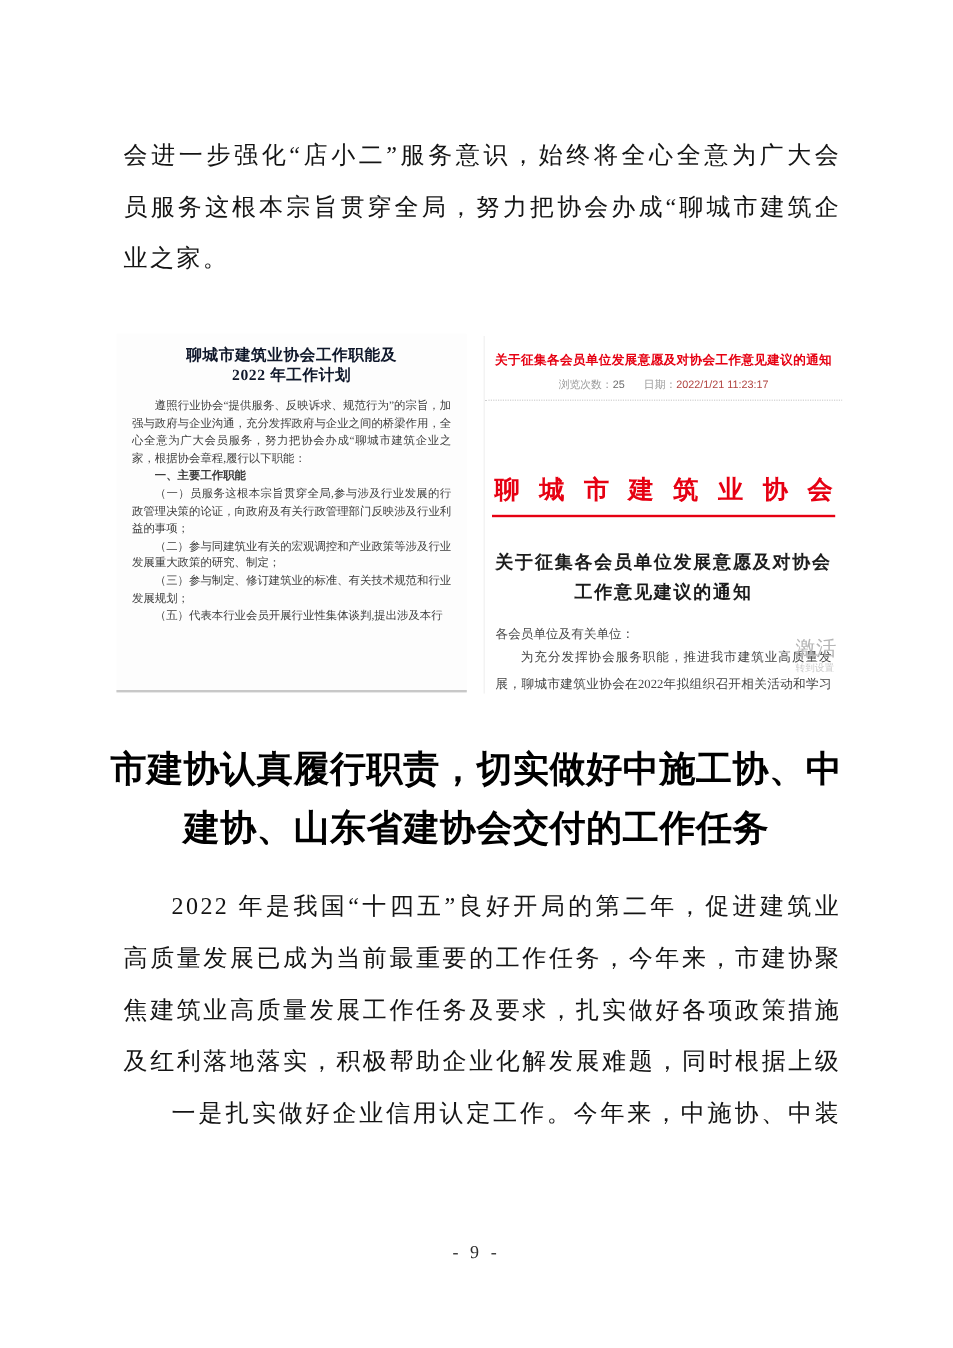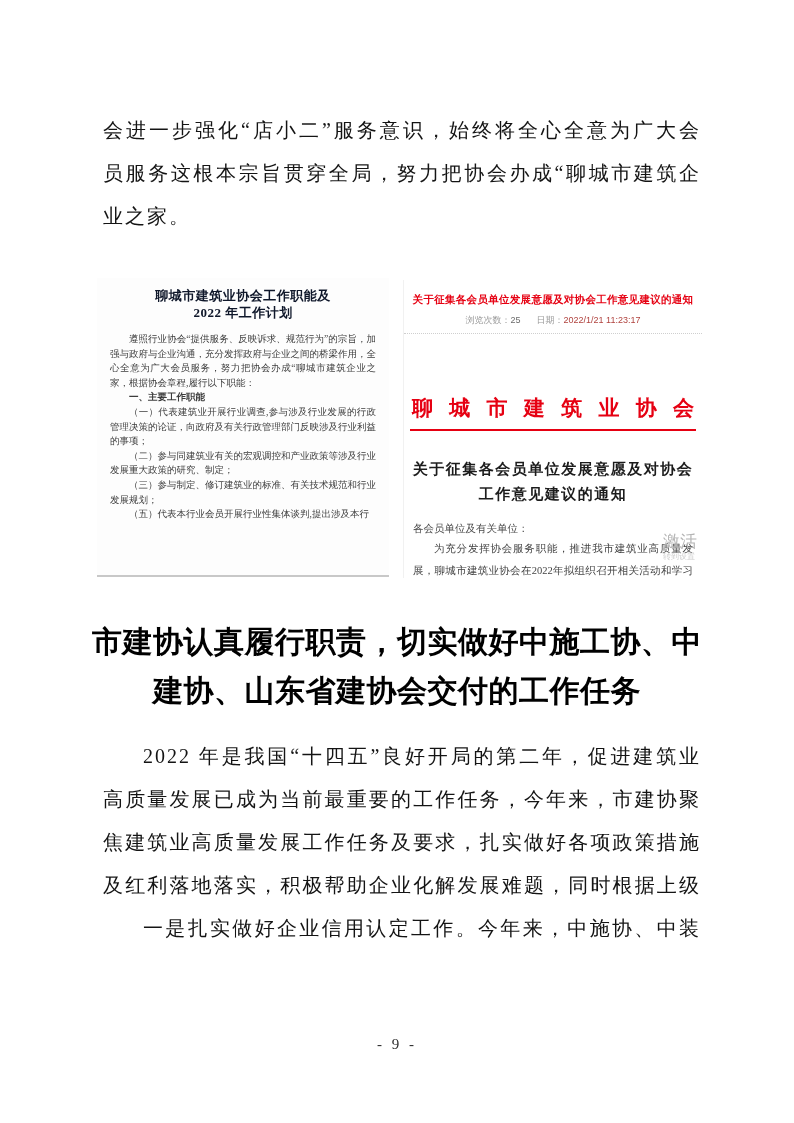--- a/index.html
+++ b/index.html
@@ -103,21 +103,21 @@
   <div class="scan-dash" id="dash-2"></div>
 
   <div class="ldoc">
     <div class="ldoc-title">
       <div>聊城市建筑业协会工作职能及</div>
       <div>2022 年工作计划</div>
     </div>
     <div class="ldoc-body">
       <p class="lp">遵照行业协会“提供服务、反映诉求、规范行为”的宗旨，加强与政府与企业沟通，充分发挥政府与企业之间的桥梁作用，全心全意为广大会员服务，努力把协会办成“聊城市建筑企业之家，根据协会章程,履行以下职能：</p>
       <p class="lp bold">一、主要工作职能</p>
-      <p class="lp">（一）代表建筑业开展行业调查,参与涉及行业发展的行政管理决策的论证，向政府及有关行政管理部门反映涉及行业利益的事项；</p>
+      <p class="lp">（一）员服务这根本宗旨贯穿全局,参与涉及行业发展的行政管理决策的论证，向政府及有关行政管理部门反映涉及行业利益的事项；</p>
       <p class="lp">（二）参与同建筑业有关的宏观调控和产业政策等涉及行业发展重大政策的研究、制定；</p>
       <p class="lp">（三）参与制定、修订建筑业的标准、有关技术规范和行业发展规划；</p>
       <p class="lp">（五）代表本行业会员开展行业性集体谈判,提出涉及本行</p>
     </div>
   </div>
 
   <div class="rdoc">
     <div class="rdoc-header">关于征集各会员单位发展意愿及对协会工作意见建议的通知</div>
     <div class="rdoc-meta">
       <span>浏览次数：</span><span class="val">25</span><span>日期：</span><span class="date">2022/1/21 11:23:17</span>

